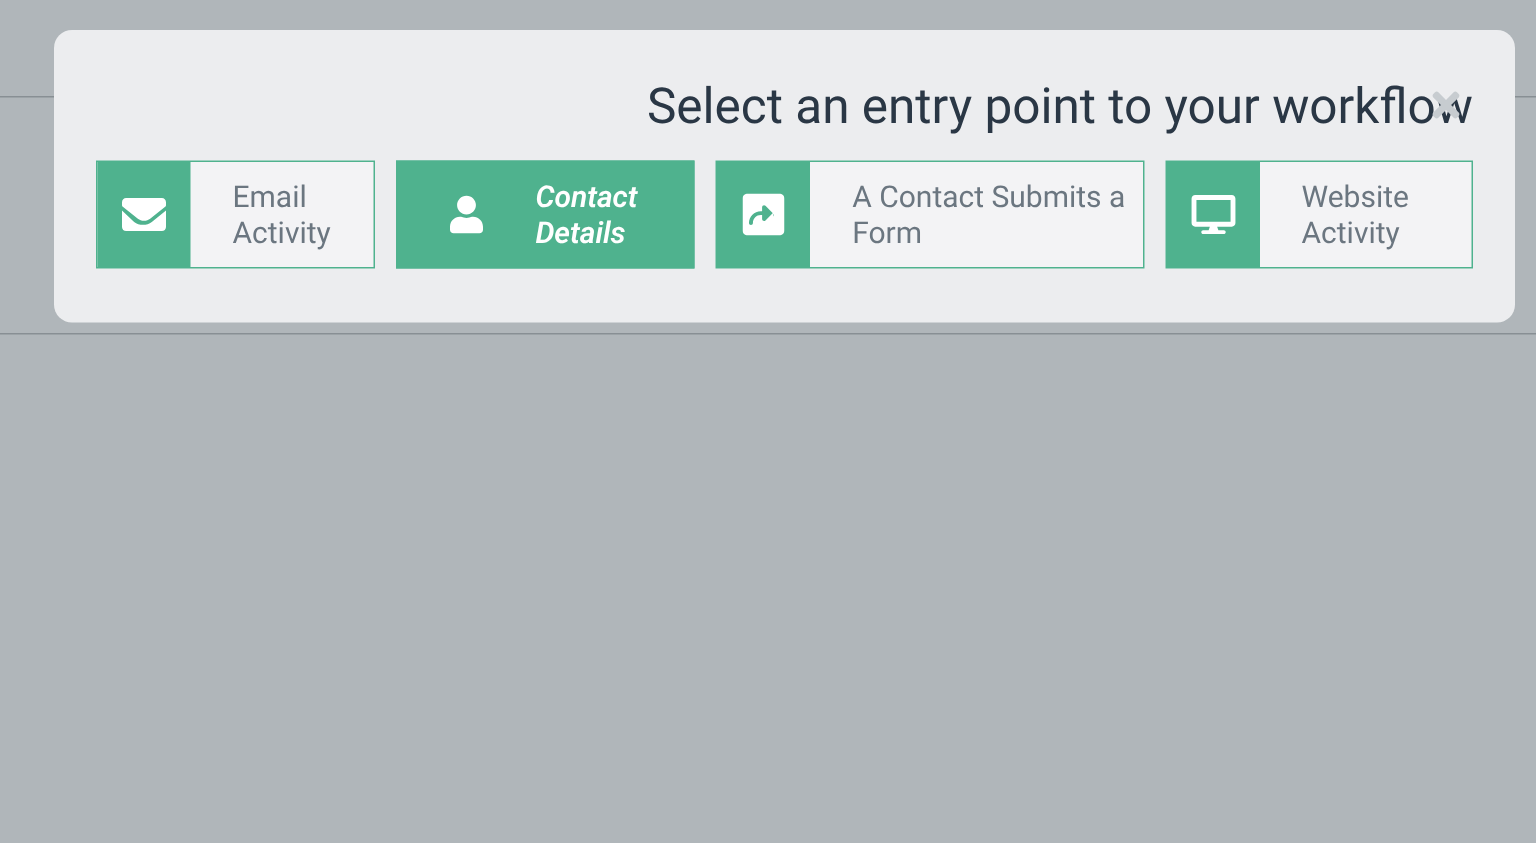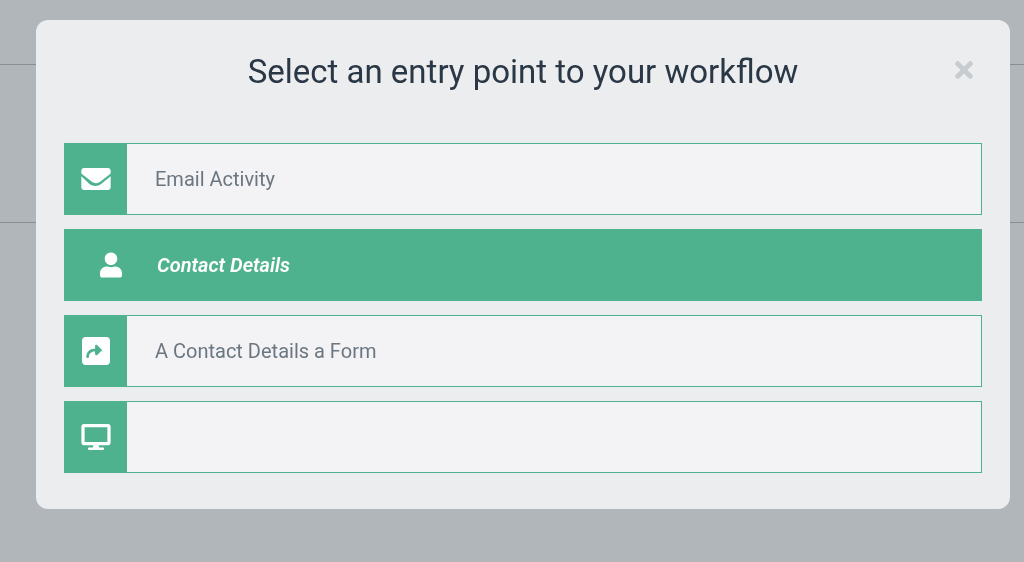--- a/index.html
+++ b/index.html
@@ -29,23 +29,23 @@
       top: 20px;
       left: 36px;
       right: 14px;
       background: #ecedef;
       border-radius: 12px;
       padding: 32px 28px 36px 28px;
     }
     .modal-header {
       display: flex;
       align-items: center;
-      justify-content: center;
+      justify-content: flex-end;
       position: relative;
-      margin-bottom: 52px;
+      margin-bottom: 16px;
     }
     .modal-title {
       font-size: 33px;
       font-weight: 400;
       color: #2a3745;
       text-align: center;
     }
     .close-btn {
       position: absolute;
       right: 2px;
@@ -60,21 +60,21 @@
       align-items: center;
       justify-content: center;
     }
     .close-btn svg {
       width: 26px;
       height: 26px;
       fill: #c7ccd0;
     }
     .option-list {
       display: flex;
-      flex-direction: column;
+      flex-direction: row;
       gap: 14px;
     }
     .option-item {
       display: flex;
       align-items: stretch;
       border: 1px solid #4fb28e;
       background: #f3f3f5;
       cursor: pointer;
       height: 72px;
     }
@@ -147,25 +147,26 @@
       <div class="option-label">Contact Details</div>
     </div>
 
     <div class="option-item">
       <div class="option-icon">
         <svg width="28" height="28" viewBox="0 0 512 512">
           <path d="M448 0H64C28.7 0 0 28.7 0 64v384c0 35.3 28.7 64 64 64h384c35.3 0 64-28.7 64-64V64c0-35.3-28.7-64-64-64zM376 232l-96 96c-15.1 15.1-41 4.4-41-17v-48h-16c-52.9 0-96 43.1-96 96 0 13.3-10.7 24-24 24s-24-10.7-24-24c0-79.5 64.5-144 144-144h16v-48c0-21.4 25.9-32.1 41-17l96 96c9.4 9.4 9.4 24.6 0 34z" transform="scale(1,1)"></path>
           <path fill="#4fb28e" d="M0 0h512v512H0z" opacity="0"></path>
         </svg>
       </div>
-      <div class="option-label">A Contact Details a Form</div>
+      <div class="option-label">A Contact Submits a Form</div>
     </div>
 
     <div class="option-item">
       <div class="option-icon">
         <svg width="30" height="26" viewBox="0 0 576 512">
           <path d="M528 0H48C21.5 0 0 21.5 0 48v320c0 26.5 21.5 48 48 48h192l-16 48h-72c-13.3 0-24 10.7-24 24s10.7 24 24 24h272c13.3 0 24-10.7 24-24s-10.7-24-24-24h-72l-16-48h192c26.5 0 48-21.5 48-48V48c0-26.5-21.5-48-48-48zm-16 352H64V64h448v288z"></path>
         </svg>
       </div>
+      <div class="option-label">Website Activity</div>
     </div>
 
   </div>
 </div>
 
 </body></html>

